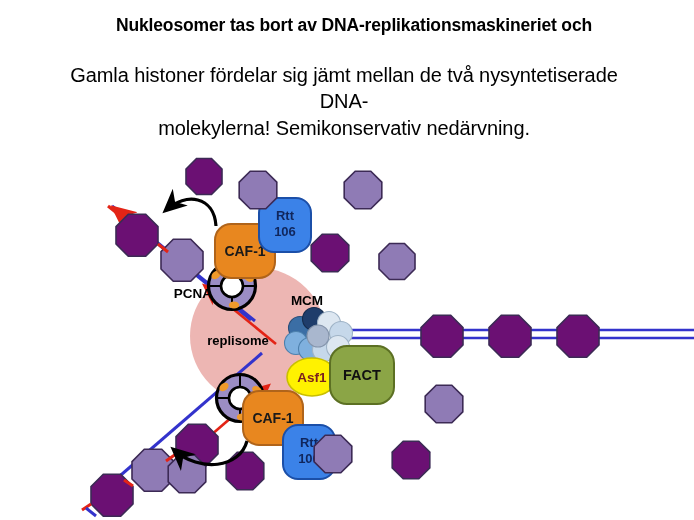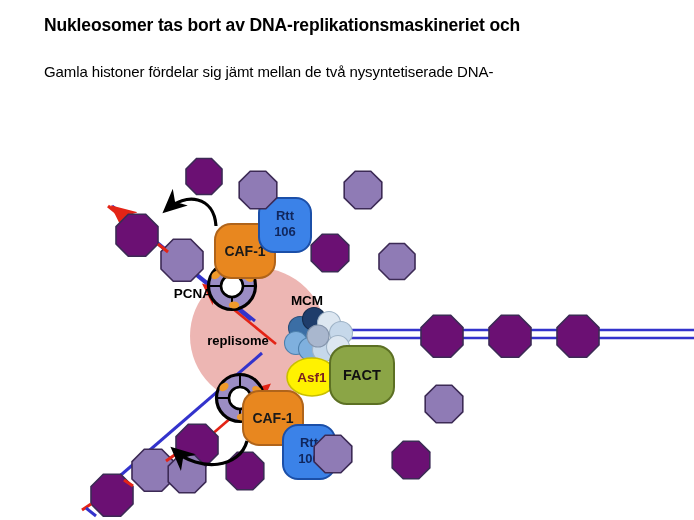--- a/index.html
+++ b/index.html
@@ -12,40 +12,41 @@
     height: 520px;
     overflow: hidden;
     font-family: "Liberation Sans", sans-serif;
     position: relative;
   }
   #slide {
     position: relative;
     width: 694px;
     height: 396px;
     background: #ffffff;
+    text-align: center;
   }
   #text-block {
     position: absolute;
     left: 44px;
     top: 14px;
     width: 620px;
   }
   #headline {
     font-family: "Liberation Sans", sans-serif;
     font-weight: bold;
     font-size: 17.5px;
     line-height: 1.32;
     color: #000000;
     letter-spacing: -0.15px;
     margin: 0;
   }
   #subline {
     font-family: "Liberation Sans", sans-serif;
     font-weight: normal;
-    font-size: 15px;
+    font-size: 20px;
     line-height: 1.32;
     color: #000000;
     letter-spacing: -0.1px;
     margin: 0;
     padding-top: 25px;
     width: 600px;
   }
   #figure {
     position: absolute;
     left: 0px;
@@ -65,20 +66,21 @@
 <body>
 
 <div id="slide">
 
   <div id="text-block">
     <div id="headline">
       <span>Nukleosomer tas bort av DNA-replikationsmaskineriet och</span><br>
     </div>
     <div id="subline">
       <span>Gamla histoner fördelar sig jämt mellan de två nysyntetiserade DNA-</span><br>
+      <span>molekylerna! Semikonservativ nedärvning.</span>
     </div>
   </div>
 
   <div id="figure">
     <svg width="694" height="372" viewBox="0 0 694 372" xmlns="http://www.w3.org/2000/svg">
 
       <defs>
         <marker id="redArrow" markerWidth="9" markerHeight="9" refX="7" refY="4.5" orient="auto" markerUnits="strokeWidth">
           <path d="M0,0.6 L8.5,4.5 L0,8.4 L2.4,4.5 z" fill="#e32416"></path>
         </marker>

